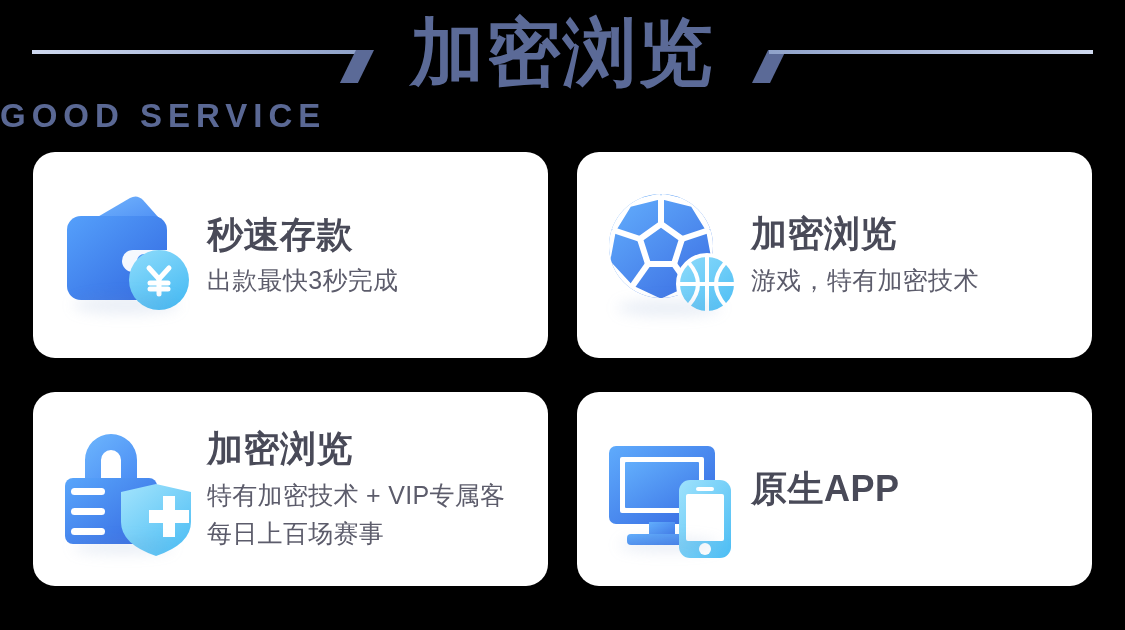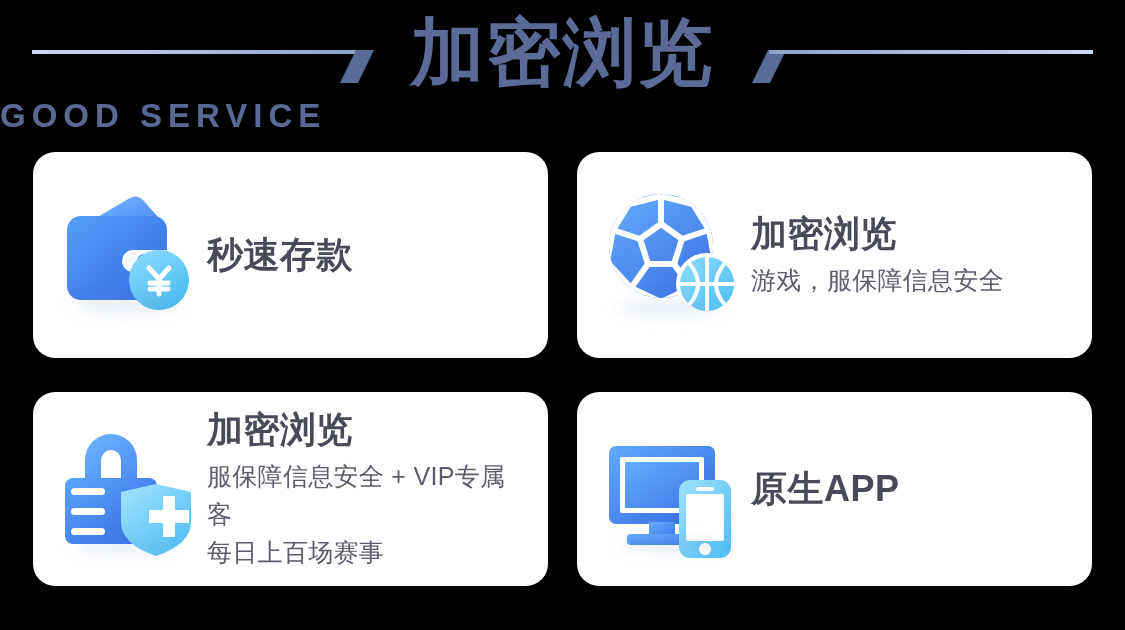--- a/index.html
+++ b/index.html
@@ -147,20 +147,23 @@
           <g stroke="#ffffff" stroke-width="5" stroke-linecap="round" fill="none">
             <path d="M90 84 L100 95 L110 84"></path>
             <path d="M100 95 L100 110"></path>
             <path d="M91 99 H109"></path>
             <path d="M91 105 H109"></path>
           </g>
         </svg>
       </div>
       <div class="txt">
         <div class="card-title">秒速存款</div>
+        <div class="card-desc">
+          <div>出款最快3秒完成</div>
+        </div>
       </div>
     </div>
 
     <div class="card">
       <div class="icon-wrap">
         <div class="blob" style="left:14px;top:116px;width:104px;height:16px;"></div>
         <svg width="142" height="142" viewBox="0 0 142 142">
           <defs>
             <linearGradient id="sg" x1="0.1" y1="0" x2="0.9" y2="1">
               <stop offset="0" stop-color="#62adfc"></stop>
@@ -198,21 +201,21 @@
             <path d="M104 71 L104 129"></path>
             <path d="M75 100 H133"></path>
             <path d="M86 79 Q104 100 86 121"></path>
             <path d="M122 79 Q104 100 122 121"></path>
           </g>
         </svg>
       </div>
       <div class="txt">
         <div class="card-title">加密浏览</div>
         <div class="card-desc two">
-          <div>游戏，服保障信息安全</div>
+          <div>游戏，特有加密技术</div>
         </div>
       </div>
     </div>
 
     <div class="card">
       <div class="icon-wrap">
         <div class="blob" style="left:14px;top:122px;width:100px;height:14px;"></div>
         <svg width="142" height="142" viewBox="0 0 142 142">
           <defs>
             <linearGradient id="lb" x1="0" y1="0" x2="1" y2="1">
@@ -238,21 +241,21 @@
             <rect x="12" y="110" width="34" height="7" rx="3.5"></rect>
           </g>
 
           <path d="M97 66 L132 74 V104 Q132 126 97 138 Q62 126 62 104 V74 Z" fill="url(#sh)"></path>
           <path d="M90 92 h14 v-14 h12 v14 h14 v13 h-14 v14 h-12 v-14 h-14 z" fill="#ffffff"></path>
         </svg>
       </div>
       <div class="txt">
         <div class="card-title">加密浏览</div>
         <div class="card-desc two">
-          <div>服保障信息安全 + VIP专属客</div>
+          <div>特有加密技术 + VIP专属客</div>
           <div>每日上百场赛事</div>
         </div>
       </div>
     </div>
 
     <div class="card">
       <div class="icon-wrap">
         <div class="blob" style="left:16px;top:120px;width:100px;height:14px;"></div>
         <svg width="142" height="142" viewBox="0 0 142 142">
           <defs>

